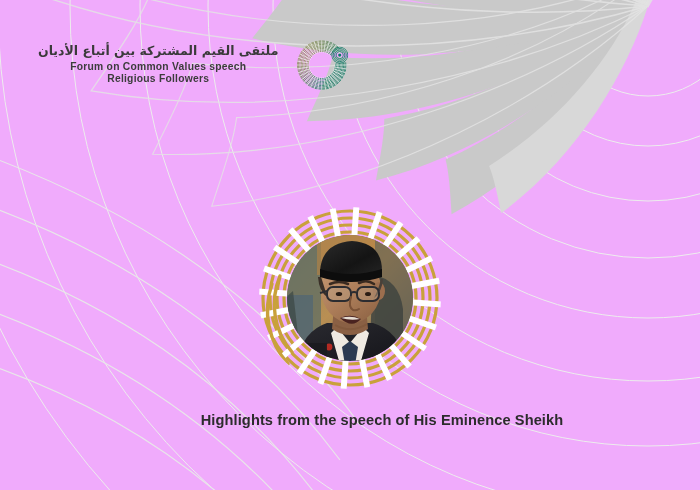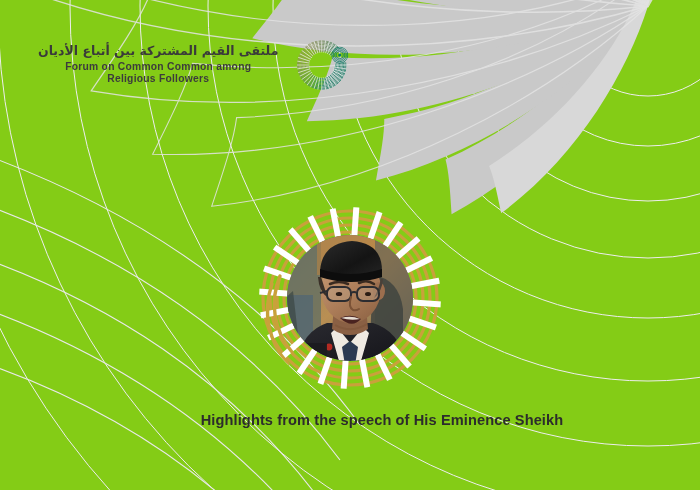--- a/index.html
+++ b/index.html
@@ -4,21 +4,21 @@
 <style>
   html, body {
     margin: 0;
     padding: 0;
     background: #ffffff;
   }
   #canvas {
     position: relative;
     width: 700px;
     height: 490px;
-    background: #84cc16;
+    background: #f0abfc;
     overflow: hidden;
     font-family: "Liberation Sans", sans-serif;
   }
 
   
   #bg-pattern {
     position: absolute;
     left: 0; top: 0;
     width: 700px;
     height: 490px;
@@ -219,21 +219,21 @@
         <path d="M-40,196 C 120,250 248,336 340,460"></path>
         <path d="M-40,146 C 130,204 266,296 360,425"></path>
       </g>
     </g>
   </svg>
 
   <div id="logo-lockup">
 
     <div id="logo-text-block">
       <span class="logo-arabic">ملتقى القيم المشتركة بين أتباع الأديان</span>
-      <span class="logo-en">Forum on Common Common among</span>
+      <span class="logo-en">Forum on Common Values speech</span>
       <span class="logo-en">Religious Followers</span>
     </div>
 
     <svg id="logo-mark" viewBox="0 0 100 100">
       <defs>
 
         <linearGradient id="ringGrad" x1="0" y1="0.2" x2="1" y2="0.85">
           <stop offset="0%" stop-color="#9a9455"></stop>
           <stop offset="30%" stop-color="#6e8a58"></stop>
           <stop offset="62%" stop-color="#2f8465"></stop>

